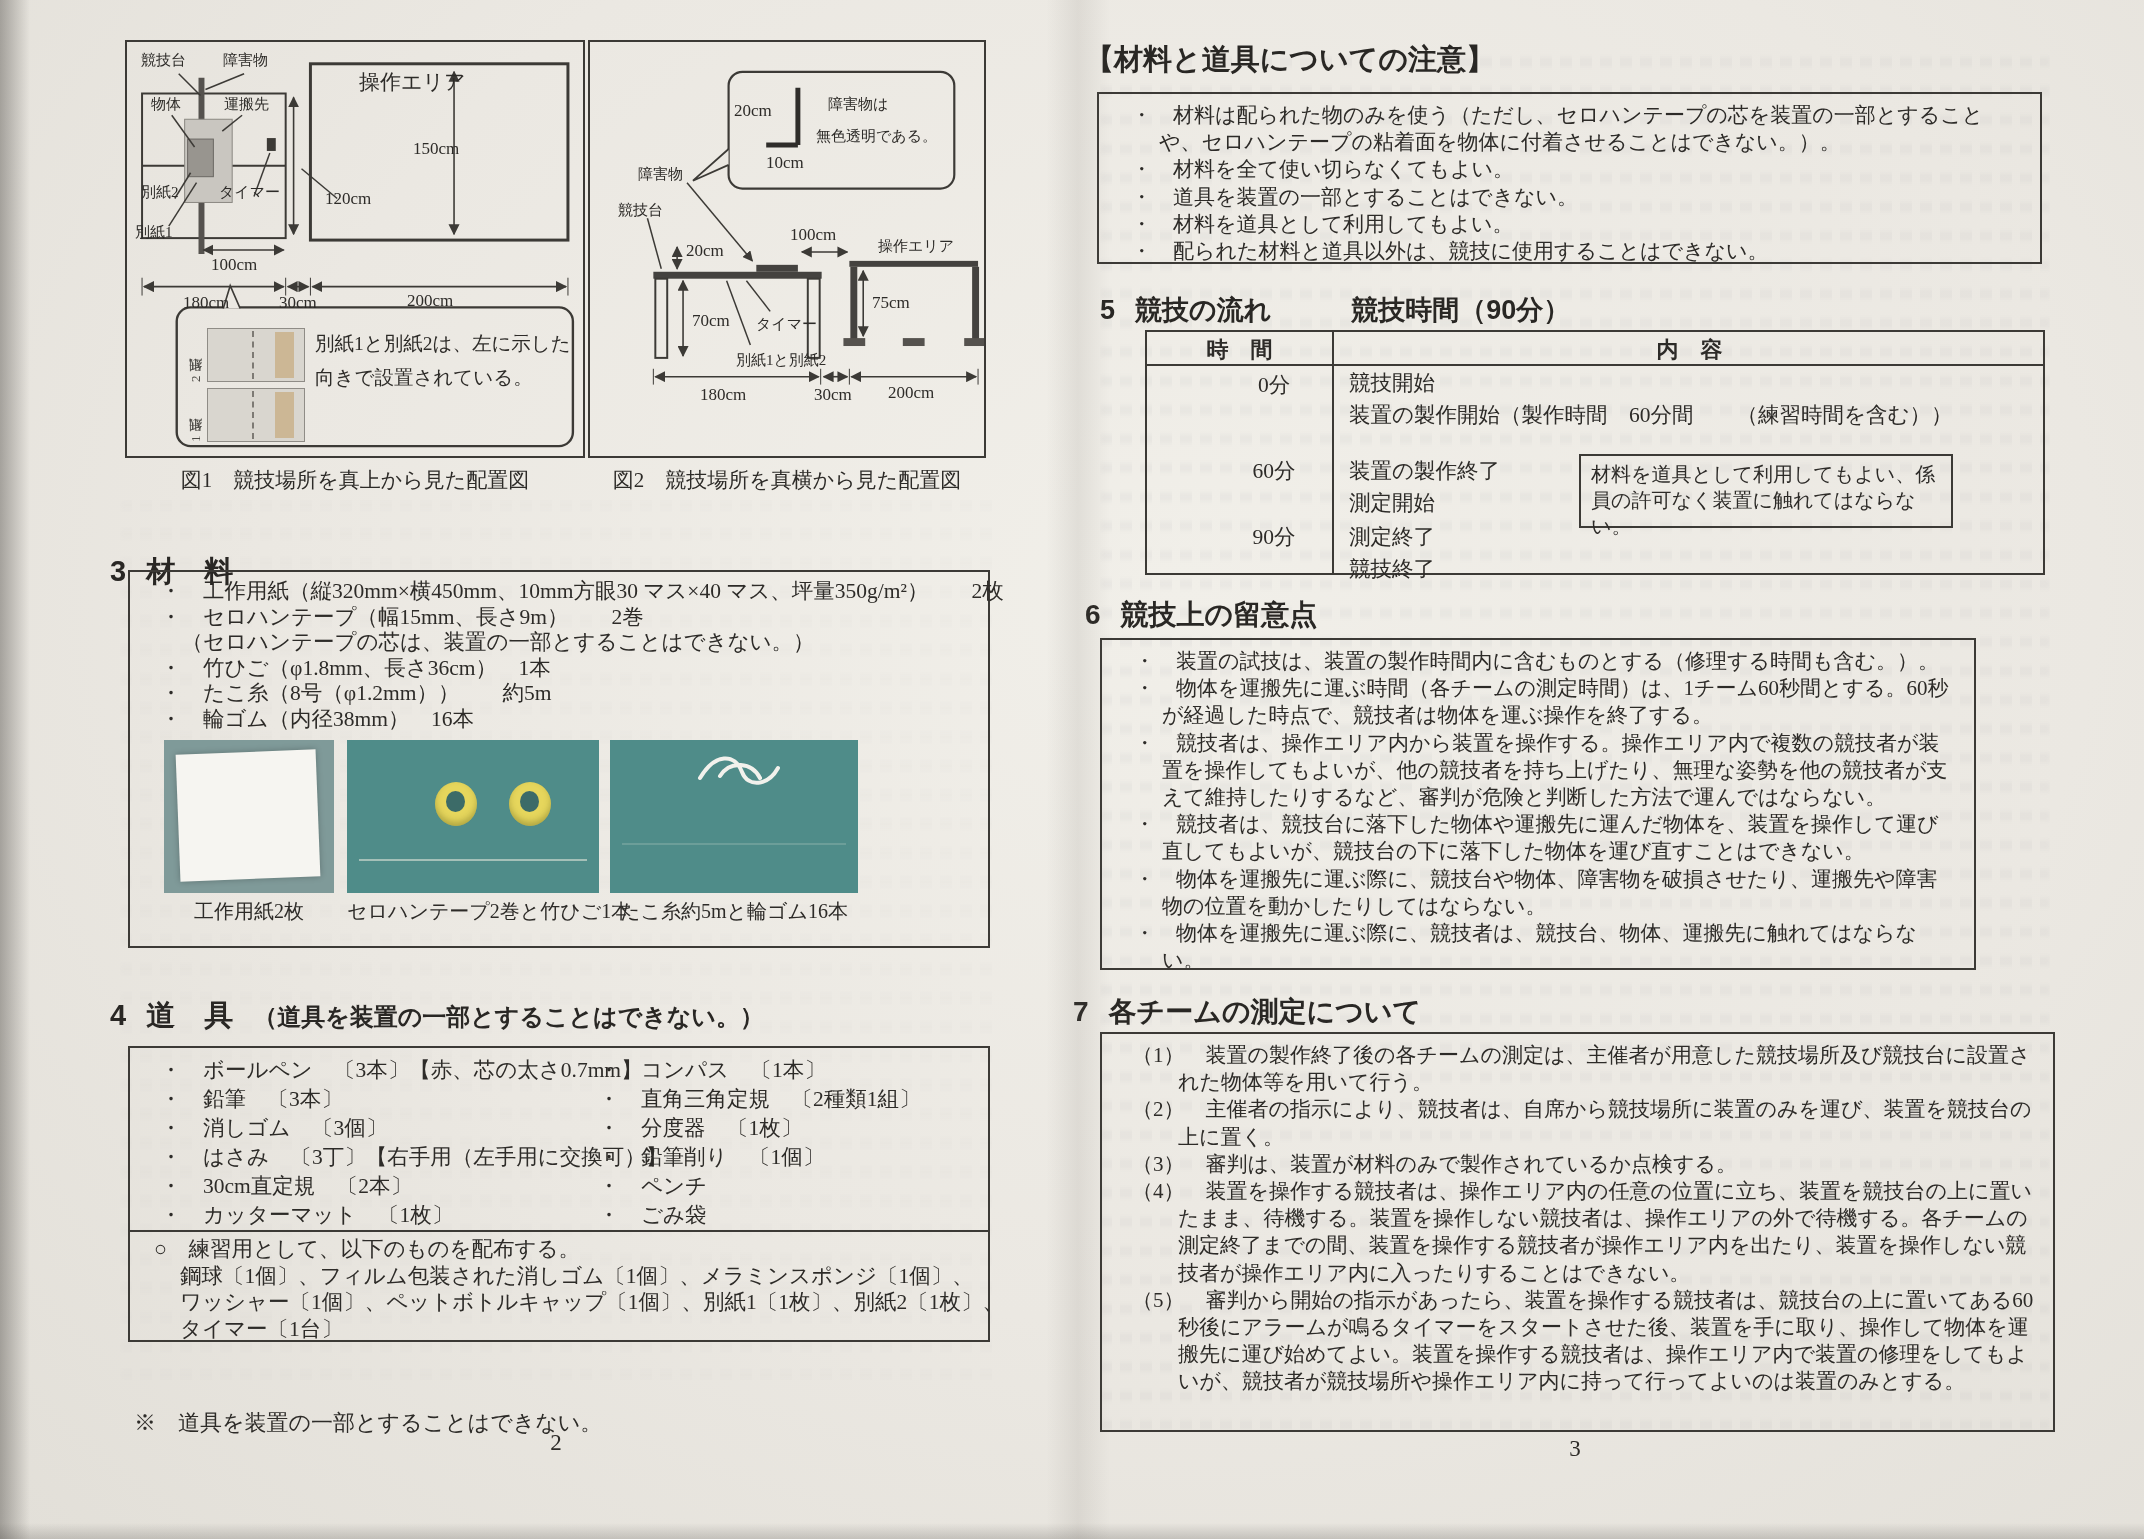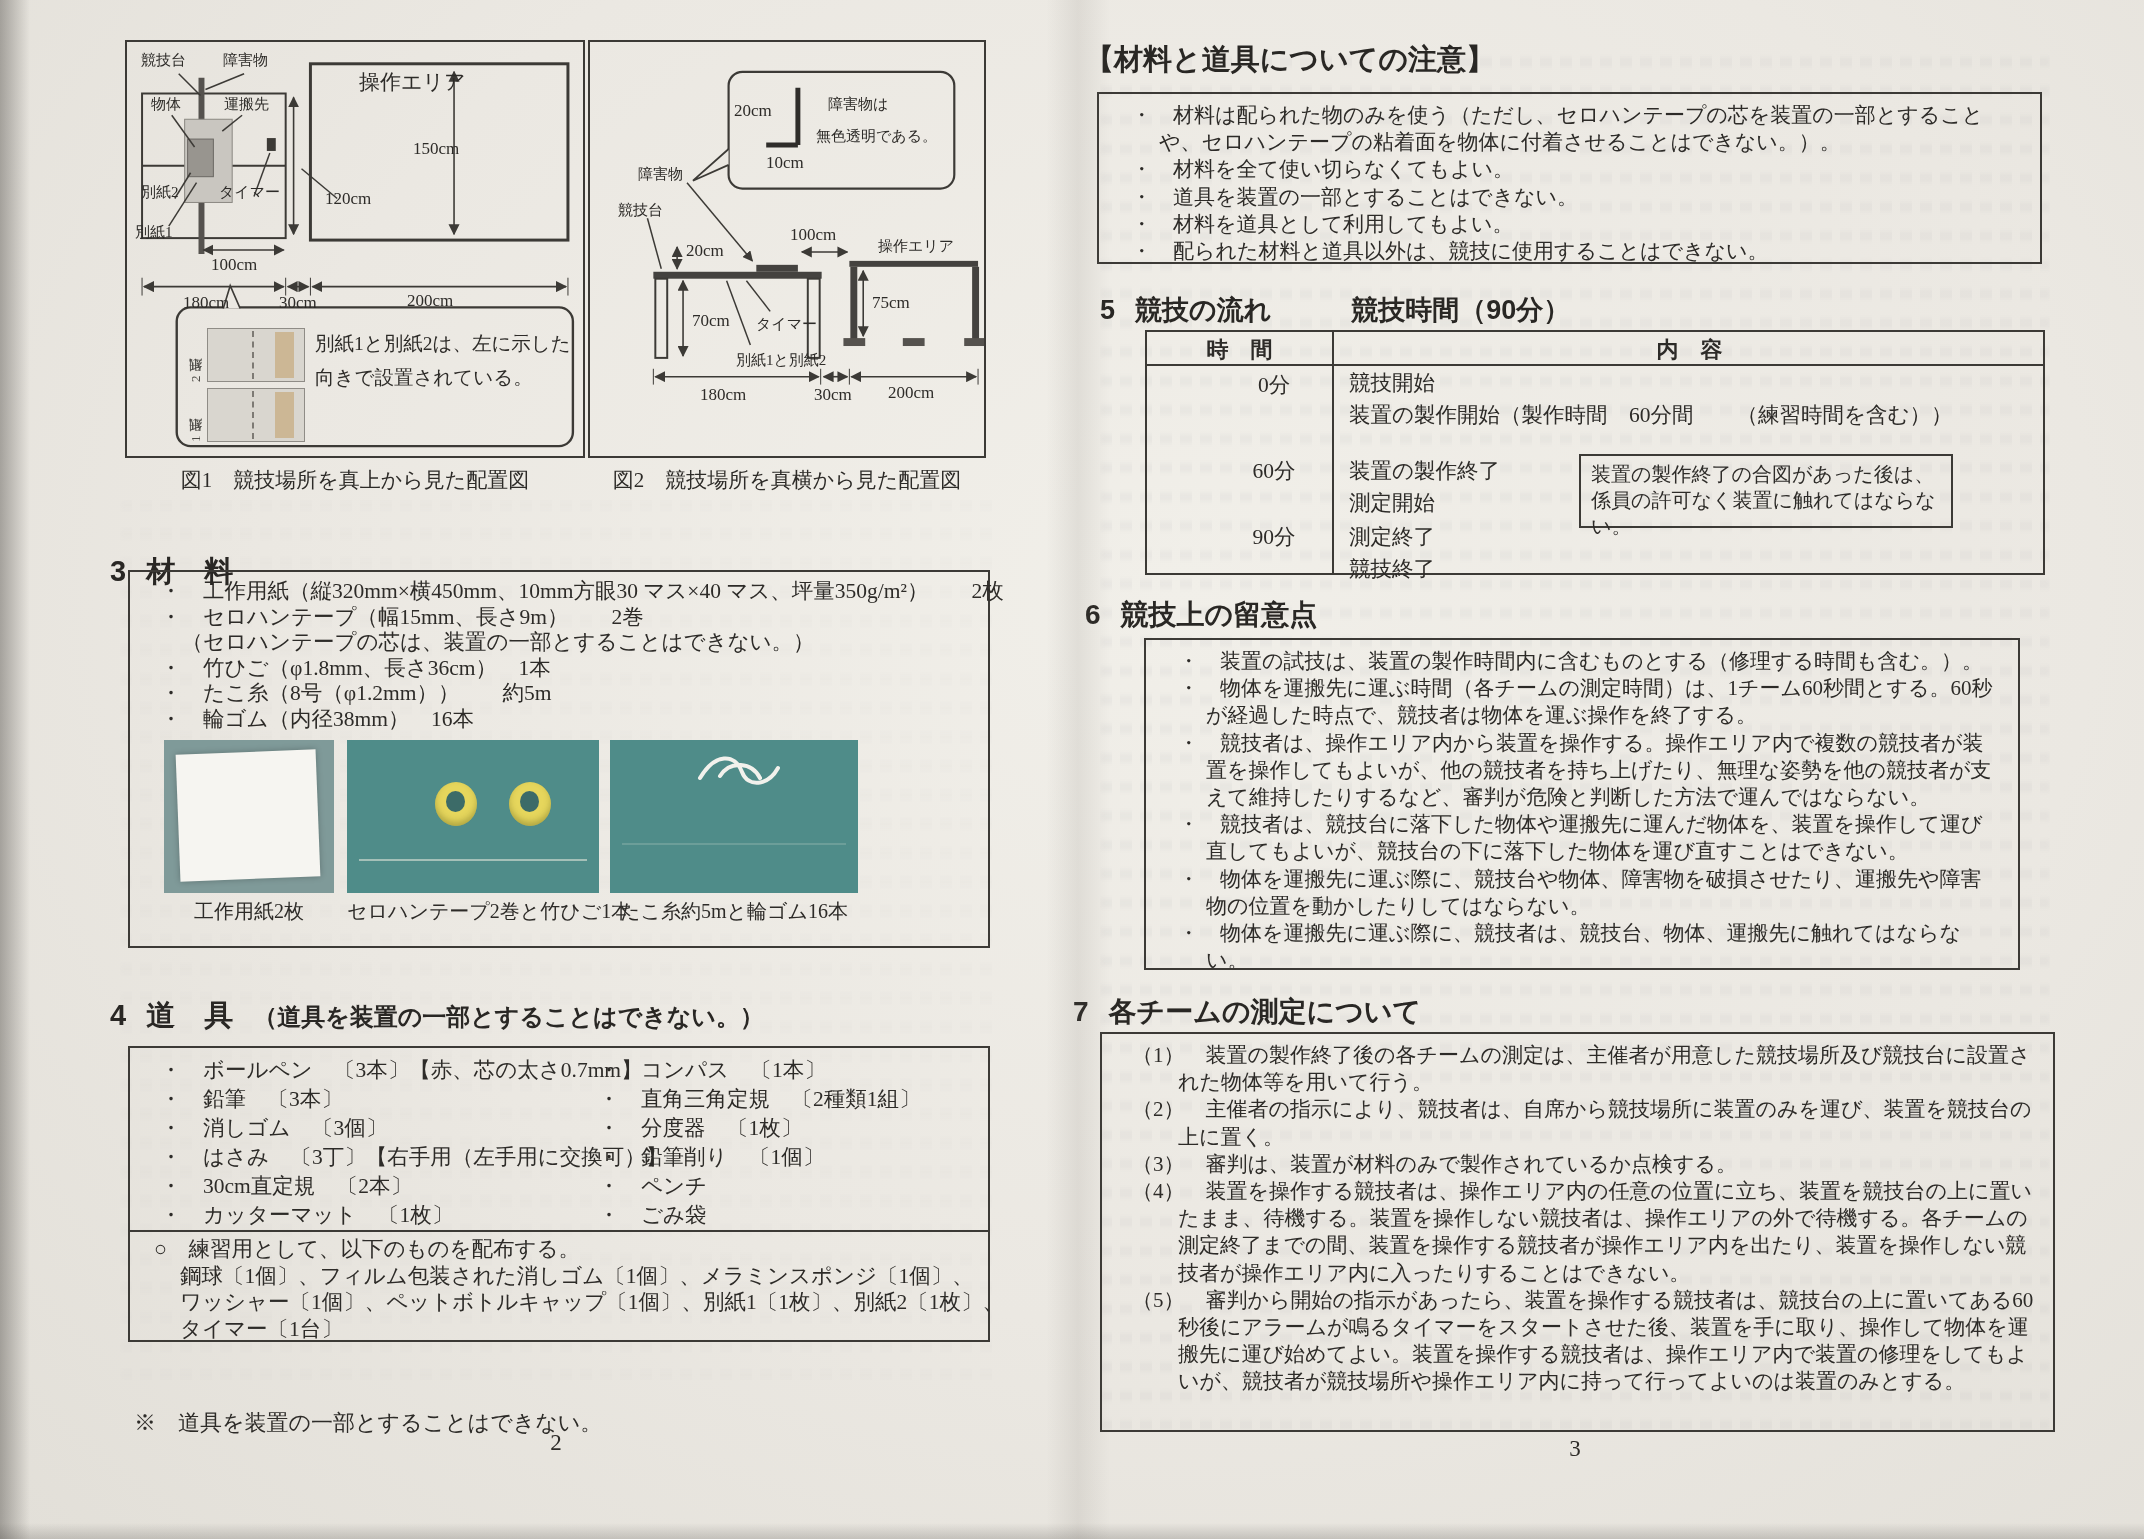--- a/index.html
+++ b/index.html
@@ -306,28 +306,28 @@
       <div class="thc" style="left:185px;width:715px;">内　容</div>
       <div class="time" style="top:38px;">0分</div>
       <div class="time" style="top:124px;">60分</div>
       <div class="time" style="top:190px;">90分</div>
       <div class="cline" style="top:36px;">競技開始</div>
       <div class="cline" style="top:68px;">装置の製作開始（製作時間　60分間　　（練習時間を含む））</div>
       <div class="cline" style="top:124px;">装置の製作終了</div>
       <div class="cline" style="top:156px;">測定開始</div>
       <div class="cline" style="top:190px;">測定終了</div>
       <div class="cline" style="top:222px;">競技終了</div>
-      <div class="innernote">装置の製作終了の合図があった後は、係員の許可なく装置に触れてはならない。</div>
+      <div class="innernote">材料を道具として利用してもよい、係員の許可なく装置に触れてはならない。</div>
     </div>
 
     <div class="h-sec" style="left:1085px;top:596px;font-size:28px;">
       <span>6</span>
       <span>競技上の留意点</span>
     </div>
-    <div class="abs bx clipbox" style="left:1100px;top:638px;width:876px;height:332px;margin-left:44px;">
+    <div class="abs bx clipbox" style="left:1100px;top:638px;width:876px;height:332px;">
       <ul class="doc">
         <li>・　装置の試技は、装置の製作時間内に含むものとする（修理する時間も含む。）。</li>
         <li>・　物体を運搬先に運ぶ時間（各チームの測定時間）は、1チーム60秒間とする。60秒が経過した時点で、競技者は物体を運ぶ操作を終了する。</li>
         <li>・　競技者は、操作エリア内から装置を操作する。操作エリア内で複数の競技者が装置を操作してもよいが、他の競技者を持ち上げたり、無理な姿勢を他の競技者が支えて維持したりするなど、審判が危険と判断した方法で運んではならない。</li>
         <li>・　競技者は、競技台に落下した物体や運搬先に運んだ物体を、装置を操作して運び直してもよいが、競技台の下に落下した物体を運び直すことはできない。</li>
         <li>・　物体を運搬先に運ぶ際に、競技台や物体、障害物を破損させたり、運搬先や障害物の位置を動かしたりしてはならない。</li>
         <li>・　物体を運搬先に運ぶ際に、競技者は、競技台、物体、運搬先に触れてはならない。</li>
       </ul>
     </div>
 

